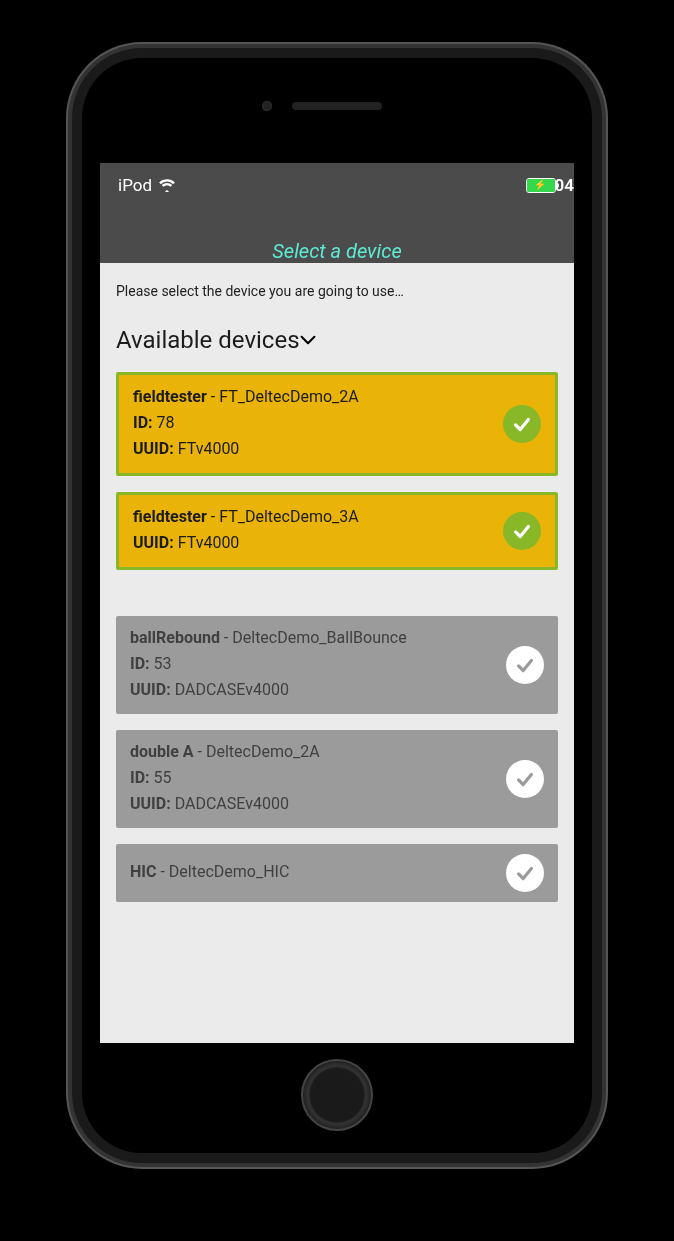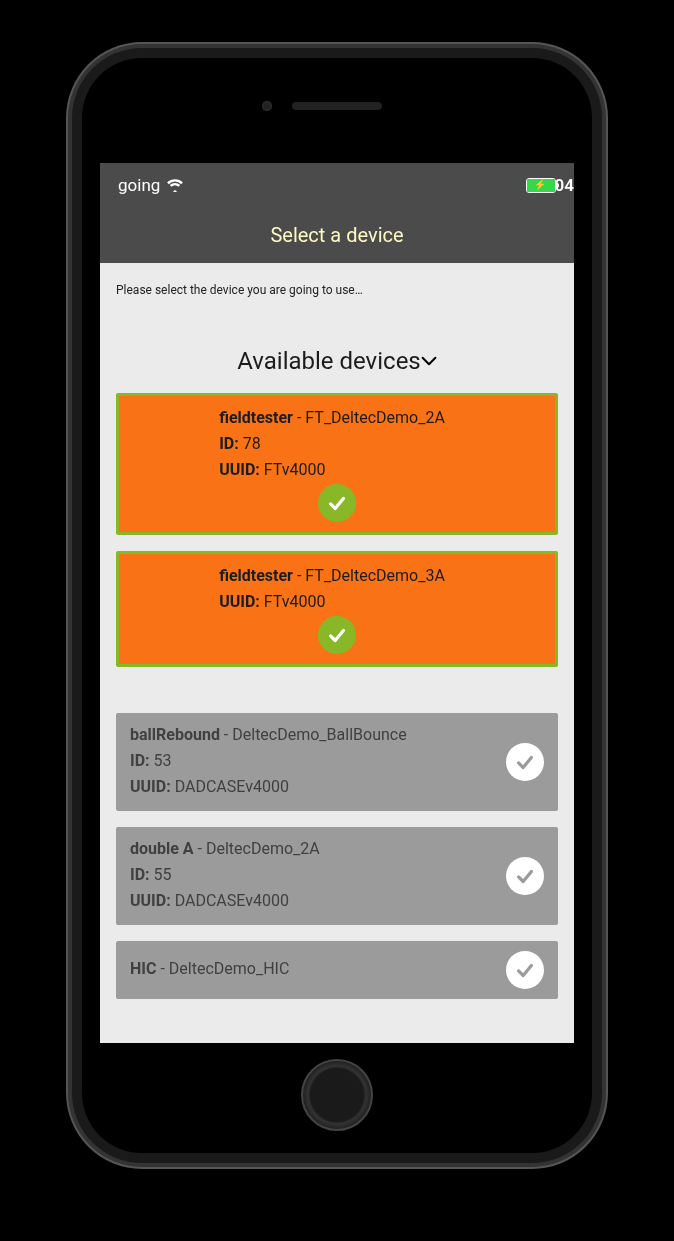--- a/index.html
+++ b/index.html
@@ -115,62 +115,62 @@
     width: 100%;
     border-radius: 2px;
     display: flex;
     align-items: center;
     justify-content: center;
   }
   .bolt { color: #fff; font-size: 10px; line-height: 1; }
   .nav-header {
     height: 56px;
     background: #4b4b4b;
-    color: #fef9c3;
-    display: flex;
-    align-items: center;
+    color: #5eead4;
+    display: flex;
+    align-items: flex-end;
     justify-content: center;
     font-size: 20px;
+    font-style: italic;
   }
   .content {
     padding: 20px 16px 0 16px;
     color: #1c1c1c;
     height: calc(100% - 100px);
     overflow: hidden;
   }
   .instruction {
-    font-size: 12px;
-    margin-bottom: 50px;
+    font-size: 14px;
+    margin-bottom: 27px;
     color: #222;
   }
   .section-header {
     display: flex;
-    justify-content: center;
+    justify-content: flex-start;
     align-items: center;
     font-size: 24px;
     margin-bottom: 18px;
   }
   .chevron {
     width: 16px;
     height: 10px;
   }
   .card {
     border-radius: 2px;
     padding: 10px 14px;
     margin-bottom: 16px;
     display: flex;
     justify-content: space-between;
     align-items: center;
     font-size: 16px;
     line-height: 1.5;
   }
   .card.available {
-    background: #f97316;
+    background: #eab308;
     border: 3px solid #88b828;
-    flex-direction: column;
   }
   .card.unavailable {
     background: #9b9b9b;
     color: #404040;
   }
   .card .info { flex: 1; padding-right: 10px; }
   .card .title-line { margin-bottom: 2px; white-space: nowrap; overflow: hidden; }
   .card .meta { margin-bottom: 2px; }
   .card b { font-weight: 700; }
   .check-badge {
@@ -195,21 +195,21 @@
   <div class="phone-inner">
     <div class="earpiece-area">
       <div class="camera"></div>
       <div class="speaker"></div>
     </div>
 
     <div class="screen">
 
       <div class="status-bar">
         <div class="status-left">
-          <span>going</span>
+          <span>iPod</span>
           <svg class="wifi-icon" viewBox="0 0 20 16">
             <path d="M10 14 a2 2 0 1 0 0.001 0 M4 8 a9 9 0 0 1 12 0 l-2 2 a6 6 0 0 0 -8 0 z M1 5 a13 13 0 0 1 18 0 l-2 2 a10 10 0 0 0 -14 0 z" fill="#fff"></path>
           </svg>
         </div>
         <div class="status-center">11:04</div>
         <div class="battery">
           <div class="battery-fill">
             <span class="bolt">⚡</span>
           </div>
         </div>

